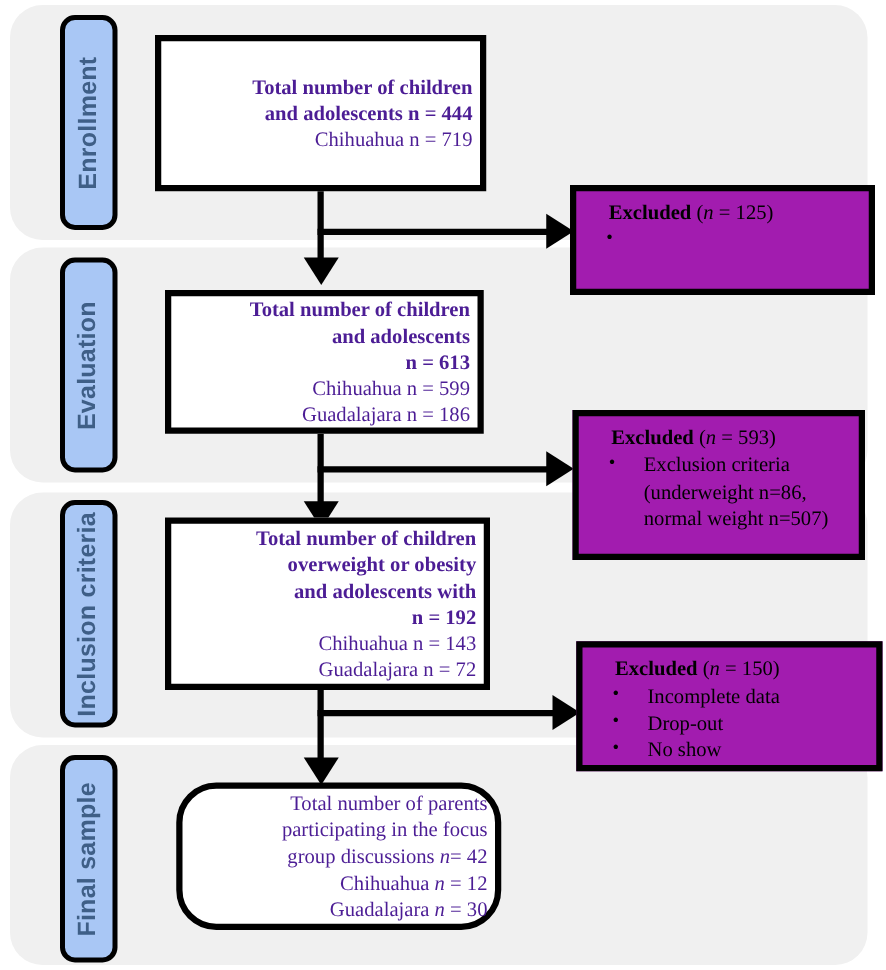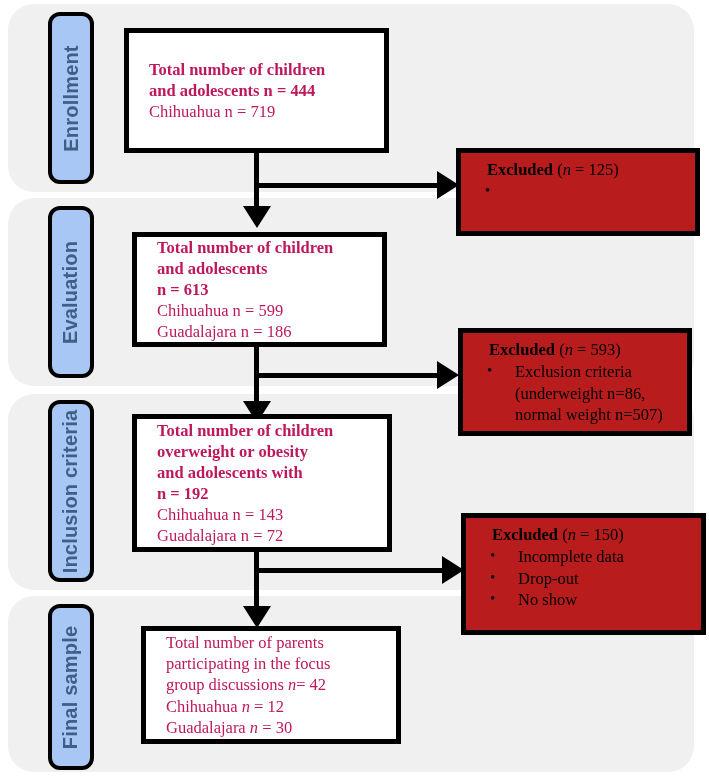--- a/index.html
+++ b/index.html
@@ -50,34 +50,34 @@
   
   .node {
     position: absolute;
     background: #ffffff;
     border: 5px solid #000000;
     box-sizing: border-box;
     display: flex;
     flex-direction: column;
     align-items: center;
     justify-content: center;
-    text-align: left;
+    text-align: right;
     line-height: 1.28;
     font-size: 16.5px;
-    color: #be185d;
-    padding: 4px 20px;
+    color: #4c1d95;
+    padding: 4px 6px;
   }
   .node .ln { display: block; width: 100%; }
   .node .b  { font-weight: bold; }
   .node .it { font-style: italic; }
 
   
   .exbox {
     position: absolute;
-    background: #b91c1c;
+    background: #a21caf;
     border: 5px solid #000000;
     box-sizing: border-box;
     font-size: 16.5px;
     color: #000000;
     line-height: 1.3;
     padding: 6px 6px 6px 10px;
     text-align: left;
   }
   .exbox .ex-head {
     font-weight: bold;
@@ -187,52 +187,52 @@
 
   <div class="node" style="left:132px; top:414px; width:260px; height:138px;">
     <span class="ln b">Total number of children</span>
     <span class="ln b">overweight or obesity</span>
     <span class="ln b">and adolescents with</span>
     <span class="ln b">n = 192</span>
     <span class="ln">Chihuahua n = 143</span>
     <span class="ln">Guadalajara n = 72</span>
   </div>
 
-  <div class="node" style="left:141px; top:626px; width:260px; height:118px;">
+  <div class="node" style="left:141px; top:626px; width:260px; height:118px;border-radius:32px;">
     <span class="ln">Total number of parents</span>
     <span class="ln">participating in the focus</span>
     <span class="ln">group discussions <span class="it">n</span>= 42</span>
     <span class="ln">Chihuahua <span class="it">n</span> = 12</span>
     <span class="ln">Guadalajara <span class="it">n</span> = 30</span>
   </div>
 
   <div class="exbox" style="left:456px; top:148px; width:244px; height:88px;">
     <span class="ex-head">
       <span>Excluded</span><span class="nrm"> </span><span class="nrm"><span>(</span><span class="it">n</span><span> = 125)</span></span>
     </span>
     <ul>
       <li>
         <span class="bullet">•</span>
       </li>
     </ul>
   </div>
 
-  <div class="exbox" style="left:458px; top:328px; width:234px; height:108px;">
+  <div class="exbox" style="left:458px; top:328px; width:234px; height:120px;">
     <span class="ex-head">
       <span>Excluded</span><span class="nrm"> </span><span class="nrm"><span>(</span><span class="it">n</span><span> = 593)</span></span>
     </span>
     <ul>
       <li>
         <span class="bullet">•</span>
         <span>Exclusion criteria (underweight n=86, normal weight n=507)</span>
       </li>
     </ul>
   </div>
 
-  <div class="exbox" style="left:461px; top:513px; width:245px; height:122px;">
+  <div class="exbox" style="left:461px; top:513px; width:245px; height:104px;">
     <span class="ex-head">
       <span>Excluded</span><span class="nrm"> </span><span class="nrm"><span>(</span><span class="it">n</span><span> = 150)</span></span>
     </span>
     <ul>
       <li>
         <span class="bullet">•</span>
         <span>Incomplete data</span>
       </li>
       <li>
         <span class="bullet">•</span>

